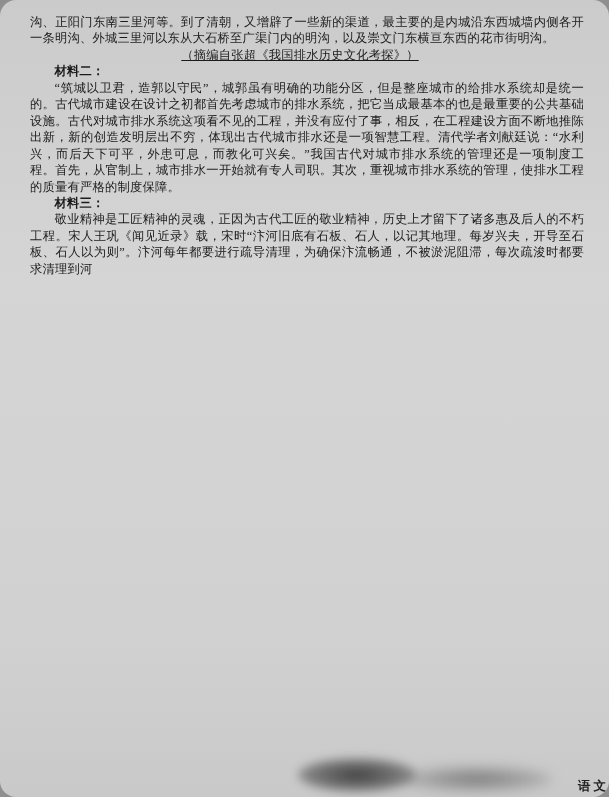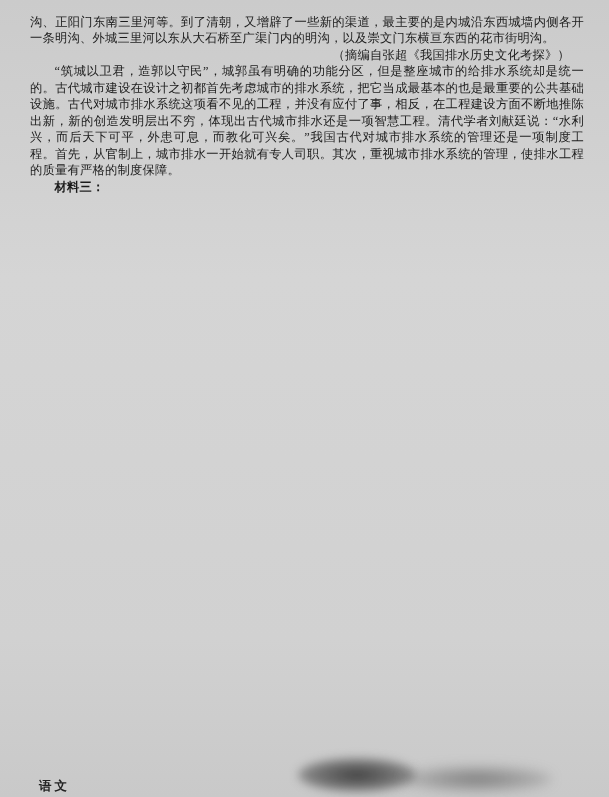--- a/index.html
+++ b/index.html
@@ -29,35 +29,35 @@
     letter-spacing: 0.2px;
   }
   .para { margin: 0; }
   .para.body { text-indent: 2em; }
   .para.body-noindent { text-indent: 0; }
   .para.heading {
     font-weight: bold;
     text-indent: 2em;
   }
   .para.attribution {
-    text-align: right;
+    text-align: center;
     text-indent: 0;
     padding-right: 14px;
+    text-decoration: underline;
   }
   .footer {
     position: absolute;
     bottom: 2px;
     left: 0;
     right: 0;
-    text-align: left;
+    text-align: right;
     font-size: 12.5px;
     font-weight: bold;
     letter-spacing: 3px;
     color: #222;
-    margin-left: 39px;
   }
   .watermark-blur {
     position: absolute;
     left: 298px;
     top: 758px;
     width: 118px;
     height: 34px;
     background: radial-gradient(ellipse at center, rgba(40,40,40,0.85) 0%, rgba(70,70,70,0.6) 55%, rgba(120,120,120,0) 100%);
     filter: blur(5px);
     border-radius: 50%;
@@ -71,23 +71,25 @@
     height: 26px;
     background: radial-gradient(ellipse at center, rgba(60,60,60,0.55) 0%, rgba(110,110,110,0.35) 55%, rgba(150,150,150,0) 100%);
     filter: blur(6px);
     border-radius: 50%;
     pointer-events: none;
   }
 </style>
 </head>
 <body>
 
-<div class="page" style="color: rgb(27, 27, 27);">
+<div class="page" style="color: rgb(27, 27, 27); border-radius: 16px;">
   <div class="content" id="content">
       <div class="para body-noindent">沟、正阳门东南三里河等。到了清朝，又增辟了一些新的渠道，最主要的是内城沿东西城墙内侧各开一条明沟、外城三里河以东从大石桥至广渠门内的明沟，以及崇文门东横亘东西的花市街明沟。</div>
       <div class="para attribution">（摘编自张超《我国排水历史文化考探》）</div>
+      <div class="para heading">材料二：</div>
       <div class="para body">“筑城以卫君，造郭以守民”，城郭虽有明确的功能分区，但是整座城市的给排水系统却是统一的。古代城市建设在设计之初都首先考虑城市的排水系统，把它当成最基本的也是最重要的公共基础设施。古代对城市排水系统这项看不见的工程，并没有应付了事，相反，在工程建设方面不断地推陈出新，新的创造发明层出不穷，体现出古代城市排水还是一项智慧工程。清代学者刘献廷说：“水利兴，而后天下可平，外患可息，而教化可兴矣。”我国古代对城市排水系统的管理还是一项制度工程。首先，从官制上，城市排水一开始就有专人司职。其次，重视城市排水系统的管理，使排水工程的质量有严格的制度保障。</div>
       <div class="para heading">材料三：</div>
+      <div class="para body">敬业精神是工匠精神的灵魂，正因为古代工匠的敬业精神，历史上才留下了诸多惠及后人的不朽工程。宋人王巩《闻见近录》载，宋时“汴河旧底有石板、石人，以记其地理。每岁兴夫，开导至石板、石人以为则”。汴河每年都要进行疏导清理，为确保汴流畅通，不被淤泥阻滞，每次疏浚时都要求清理到河</div>
     </div>
   <div class="watermark-blur"></div>
   <div class="watermark-blur2"></div>
   <div class="footer">语文</div>
 </div>
 
 </body></html>

